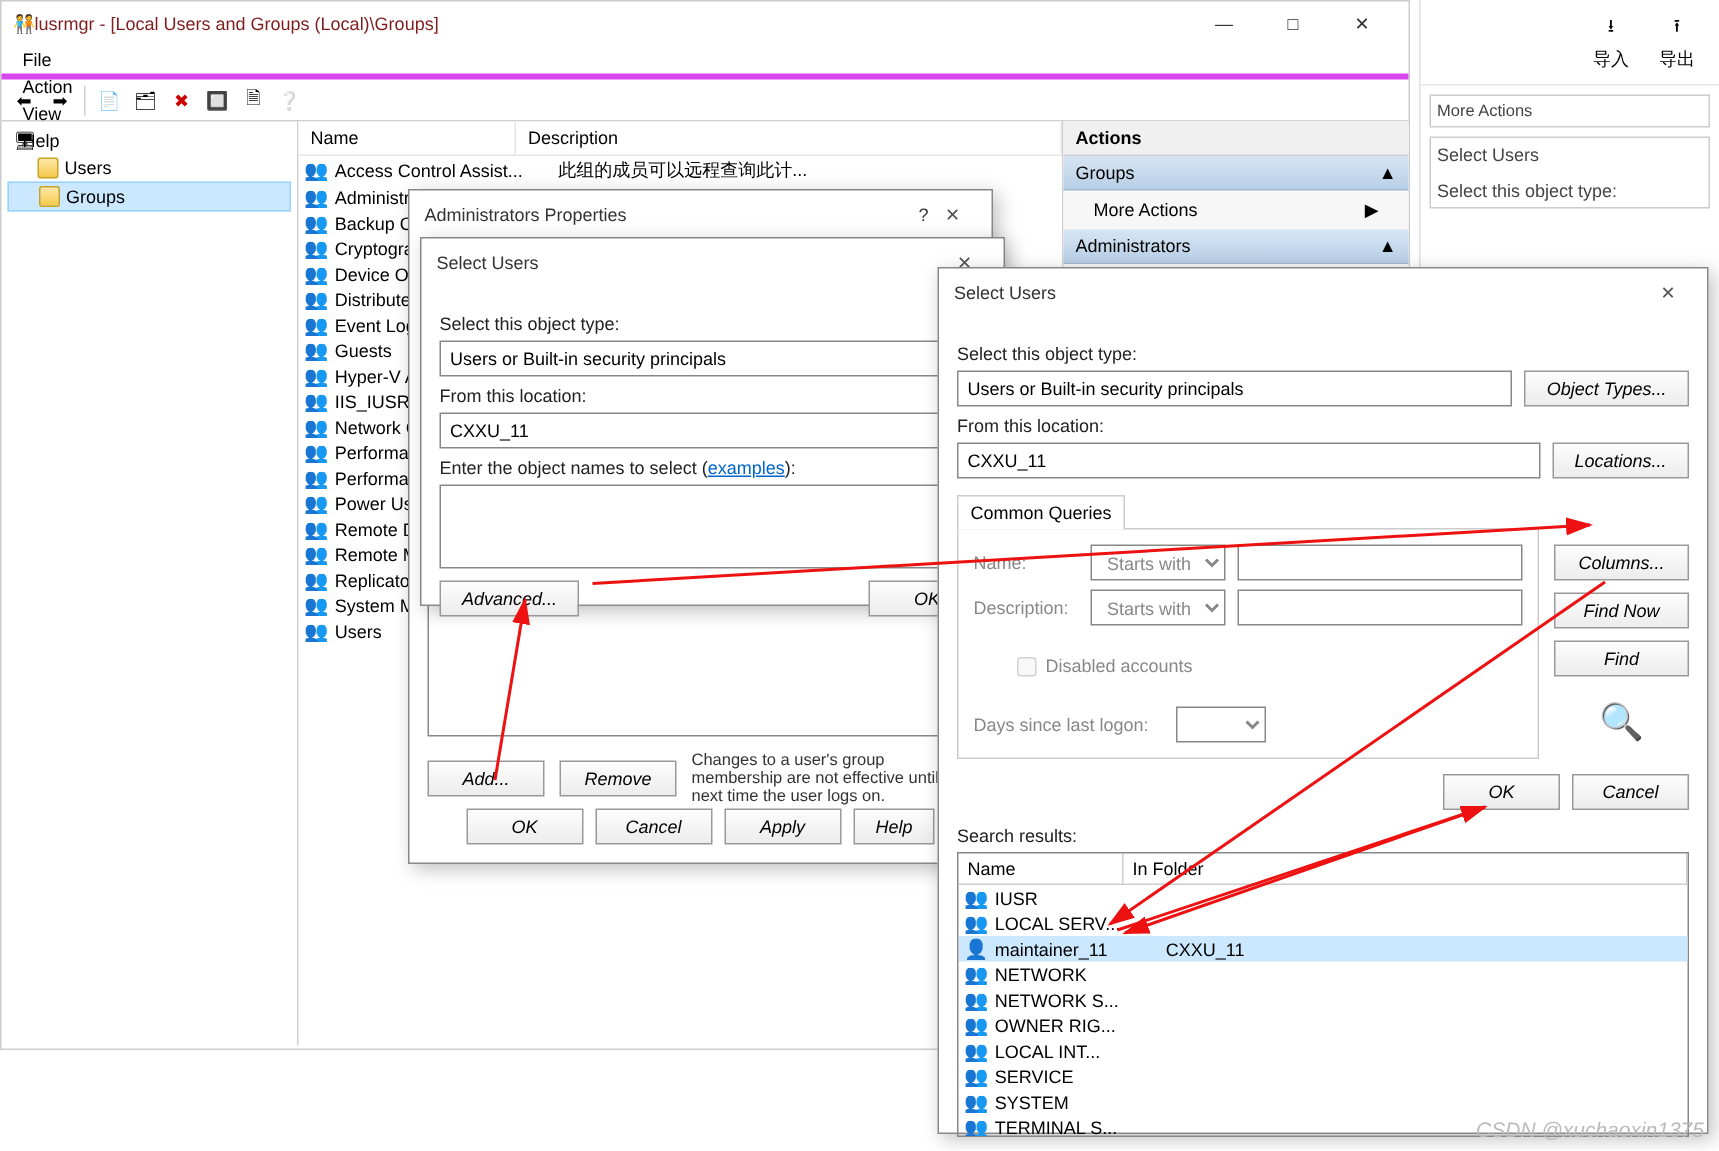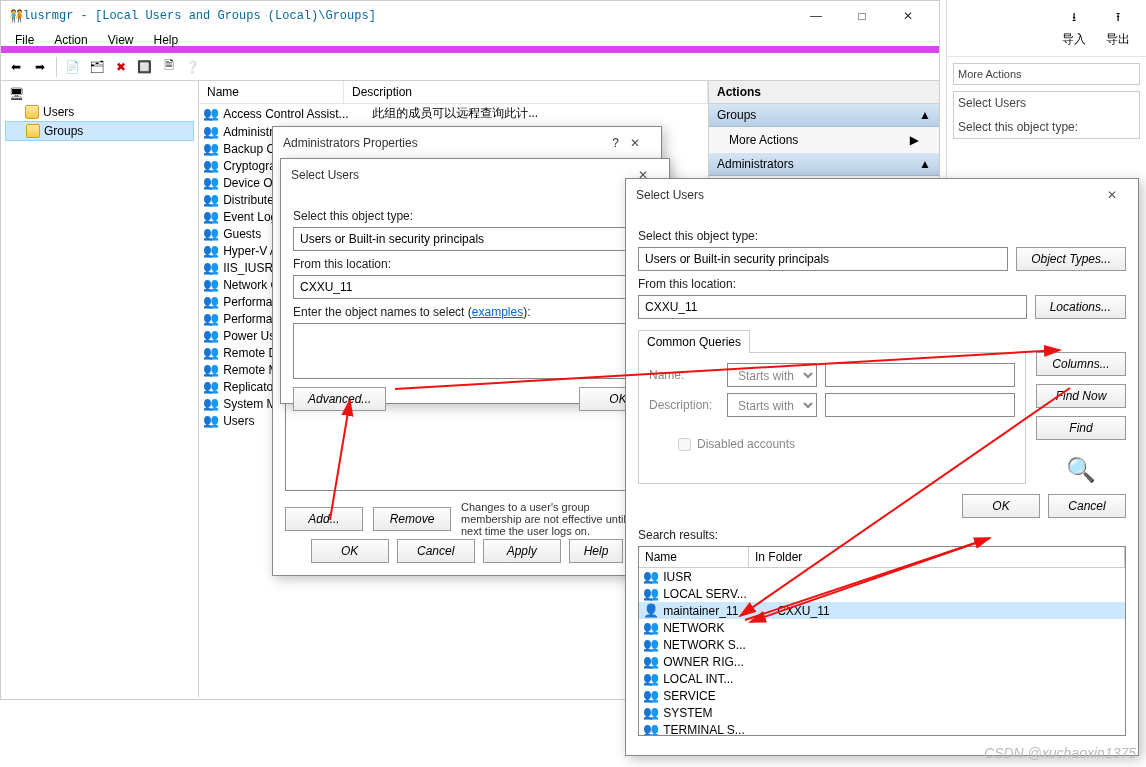--- a/index.html
+++ b/index.html
@@ -1,25 +1,25 @@
 <!DOCTYPE html>
 <html><head>
 <meta charset="utf-8">
 <style>
 * { box-sizing: border-box; margin: 0; padding: 0; font-family: "Segoe UI", Tahoma, sans-serif; font-size: 12px; }
 body { background: #fff; width: 1146px; height: 767px; position: relative; overflow: hidden; }
 
 
 .main-window { position: absolute; top: 0; left: 0; width: 940px; height: 700px; background: #fff; border: 1px solid #ccc; }
 .titlebar { height: 30px; display: flex; align-items: center; padding: 0 8px; }
-.titlebar .title { flex: 1; color: #0369a1; font-family: Liberation Mono, monospace; }
+.titlebar .title { flex: 1; color: #7f1d1d; }
 .win-controls { display: flex; }
 .win-btn { width: 46px; height: 30px; display: flex; align-items: center; justify-content: center; color: #333; }
 
-.menubar { height: 22px; display: flex; padding: 0 4px; border-bottom: 7px solid #d946ef; }
+.menubar { height: 22px; display: flex; padding: 0 4px; border-bottom: 4px solid #d946ef; flex-direction: column; }
 .menubar span { padding: 2px 10px; }
 
 .toolbar { height: 28px; display: flex; align-items: center; padding: 0 4px; gap: 2px; border-bottom: 1px solid #d0d0d0; }
 .tb-btn { width: 22px; height: 22px; display: flex; align-items: center; justify-content: center; border: 1px solid transparent; }
 .tb-sep { width: 1px; height: 20px; background: #d0d0d0; margin: 0 3px; }
 
 .content { display: flex; height: calc(100% - 82px); }
 .tree-pane { width: 198px; border-right: 1px solid #d0d0d0; padding: 4px; }
 .tree-node { padding: 2px 4px; display: flex; align-items: center; gap: 4px; }
 .tree-node.selected { background: #cce8ff; border: 1px solid #99d1ff; }
@@ -317,35 +317,39 @@
       <div class="btn">Object Types...</div>
     </div>
     <div class="dlg-label">From this location:</div>
     <div class="inline-row">
       <input class="dlg-input" style="flex: 1 1 0%;" readonly="" value="CXXU_11">
       <div class="btn">Locations...</div>
     </div>
 
     <div style="margin-top:10px;">
       <span class="section-title">Common Queries</span>
-      <div style="display:flex; gap:10px;">
+      <div style="display:flex; gap:10px;align-items:center;">
         <div class="section-box" style="flex:1;">
           <div class="inline-row" style="margin-bottom:6px;">
             <span style="width:70px;" class="disabled">Name:</span>
             <select class="dlg-input disabled" style="width:90px;"><option>Starts with</option></select>
             <input class="dlg-input" style="flex: 1 1 0%;">
           </div>
           <div class="inline-row" style="margin-bottom:6px;">
             <span style="width:70px;" class="disabled">Description:</span>
             <select class="dlg-input disabled" style="width:90px;"><option>Starts with</option></select>
             <input class="dlg-input" style="flex: 1 1 0%;">
           </div>
           <div class="checkbox-row">
             <input type="checkbox" disabled="" style="">
             <span class="disabled">Disabled accounts</span>
+          </div>
+          <div class="inline-row" style="margin-top:6px;">
+            <span class="disabled">Days since last logon:</span>
+            <select class="dlg-input disabled" style="width:60px; margin-left:10px;"></select>
           </div>
         </div>
         <div style="display:flex; flex-direction:column; gap:8px; width:90px;">
           <div class="btn">Columns...</div>
           <div class="btn">Find Now</div>
           <div class="btn">Find</div>
           <div style="flex:1;"></div>
           <div style="text-align:center; font-size:24px;">🔍</div>
         </div>
       </div>

